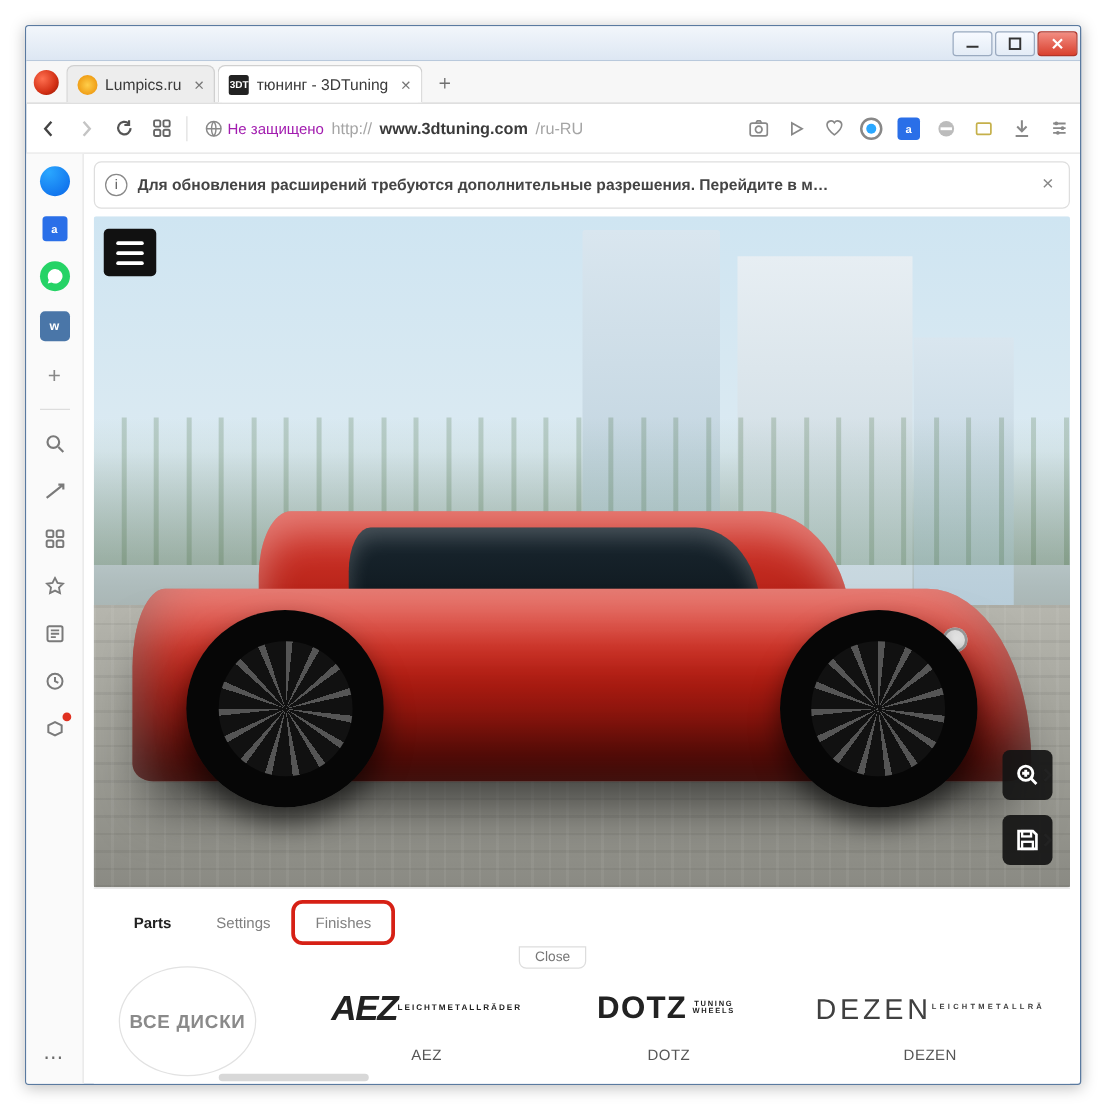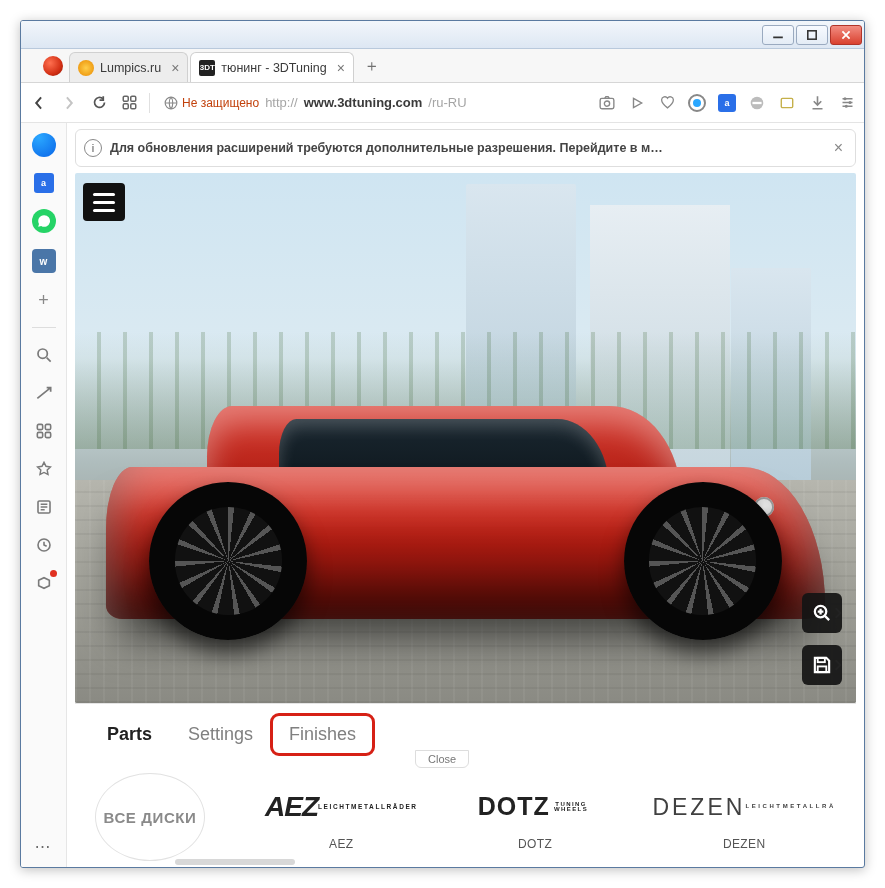--- a/index.html
+++ b/index.html
@@ -6,34 +6,34 @@
 body { width: 885px; height: 888px; background: #fff; overflow: hidden; position: relative; }
 
 
 .window { position: absolute; inset: 20px; border: 1px solid #5a7aa0; border-radius: 3px; overflow: hidden; background: #fff; display: flex; flex-direction: column; box-shadow: 0 2px 12px rgba(0,0,0,.25); }
 .titlebar { height: 28px; background: linear-gradient(#f2f6fb,#dde7f3); display: flex; justify-content: flex-end; align-items: center; border-bottom: 1px solid #b9c9dc; }
 .win-btn { width: 32px; height: 20px; margin-right: 2px; border: 1px solid #9aaac0; border-radius: 3px; background: linear-gradient(#f7faff,#e4ecf6); display: flex; justify-content: center; align-items: center; font-size: 10px; color: #2a2a2a; cursor: pointer; }
 .win-btn.close { background: linear-gradient(#f28d82,#d9412f); color:#fff; border-color:#b03429; }
 .win-btn svg { width: 12px; height: 12px; }
 
 
-.tabstrip { height: 34px; background: #f7f7f7; display: flex; align-items: flex-end; padding-left: 20px; border-bottom: 1px solid #d6d6d6; }
+.tabstrip { height: 34px; background: #f7f7f7; display: flex; align-items: flex-end; padding-left: 4px; border-bottom: 1px solid #d6d6d6; }
 .opera-logo { width: 20px; height: 20px; border-radius: 50%; background: radial-gradient(circle at 35% 35%, #ff7050,#d33015 60%,#8a1200); margin: 0 6px 6px 2px; }
 .tab { height: 30px; display: flex; align-items: center; padding: 0 8px; font-size: 12.5px; color: #3a3a3a; background: #ededed; border: 1px solid #d0d0d0; border-bottom: none; border-radius: 6px 6px 0 0; margin-right: 2px; max-width: 210px; cursor: pointer; }
 .tab.active { background: #fff; }
 .tab .favicon { width: 16px; height: 16px; margin-right: 6px; border-radius: 2px; flex: none; }
 .tab .tab-x { margin-left: 10px; color: #777; font-size: 14px; }
 .newtab { width: 24px; height: 24px; margin: 0 0 4px 4px; border-radius: 4px; display: flex; align-items: center; justify-content: center; color: #707070; cursor: pointer; }
 
 
 .urlbar { height: 40px; display: flex; align-items: center; padding: 0 8px; gap: 10px; border-bottom: 1px solid #e4e4e4; }
 .nav-ico { width: 20px; height: 20px; display: flex; align-items: center; justify-content: center; color: #555; cursor: pointer; }
 .nav-ico.dis { color: #c4c4c4; cursor: default; }
 .urlfield { flex: 1; display: flex; align-items: center; gap: 6px; font-size: 13px; color: #444; height: 28px; padding: 0 4px; overflow: hidden; }
-.urlfield .badge { display: flex; align-items: center; gap: 4px; color: #c2410c; font-size: 12px; }
+.urlfield .badge { display: flex; align-items: center; gap: 4px; color: #a21caf; font-size: 12px; }
 .urlfield .host { color: #3a3a3a; font-weight: bold; }
 .urlfield .path { color: #a5a5a5; }
 .right-icons { display: flex; align-items: center; gap: 12px; color: #7a7a7a; }
 .right-icons .ic { width: 18px; height: 18px; display:flex; align-items:center; justify-content:center; cursor:pointer; }
 .vpn-dot { width: 18px; height: 18px; border-radius: 50%; border: 2px solid #888; position: relative; }
 .vpn-dot::after { content:""; position:absolute; inset:3px; border-radius:50%; background:#2aa7ff; }
 .red-dot::after{content:"";position:absolute;top:-2px;right:-2px;width:7px;height:7px;background:#e03020;border-radius:50%;}
 
 
 .bodyrow { flex: 1; display: flex; min-height: 0; }
@@ -81,21 +81,21 @@
 .hamburger span{width:22px;height:3px;background:#fff;border-radius:2px;}
 
 .float-btn { position:absolute; right:14px; width:40px; height:40px; background:rgba(20,20,20,.92); border-radius:6px; display:flex; align-items:center; justify-content:center; color:#fff; cursor:pointer; }
 .float-btn.zoom { bottom:70px; }
 .float-btn.save { bottom:18px; }
 .float-caret { position:absolute; right:-4px; width:16px; height:40px; display:flex; align-items:center; justify-content:center; color:#222; }
 
 
 .panel { background:#fff; border-top: 1px solid #e4e4e4; padding: 10px 14px 4px; position:relative; }
 .tabs { display:flex; gap: 0; align-items:flex-end; }
-.ptab { padding: 10px 18px; font-size: 18px; color:#808080; cursor:pointer; border-radius: 10px 10px 0 0; }
+.ptab { padding: 10px 18px; font-size: 12px; color:#808080; cursor:pointer; border-radius: 10px 10px 0 0; }
 .ptab.active { background:#fff; color:#222; font-weight:600; }
 .ptab.hl { outline: 3px solid #d62015; outline-offset: -2px; border-radius: 8px; }
 .closebtn { position:absolute; top:46px; left:340px; font-size:11px; color:#777; background:#fff; border:1px solid #ddd; border-radius:0 0 6px 6px; padding:2px 12px; cursor:pointer; }
 
 .brands { display:flex; align-items:center; gap: 60px; padding: 18px 6px 2px; }
 .brand { flex:1; display:flex; flex-direction:column; align-items:center; gap:6px; cursor:pointer; }
 .brand-logo { height:48px; display:flex; align-items:center; justify-content:center; }
 .brand-name { font-size:12px; color:#555; letter-spacing:.4px; }
 .allwheels { width:110px; height:88px; border-radius:50%; border:1px solid #e2e2e2; display:flex; align-items:center; justify-content:center; color:#8a8a8a; font-weight:700; font-size:15px; letter-spacing:.6px; text-align:center; }
 

